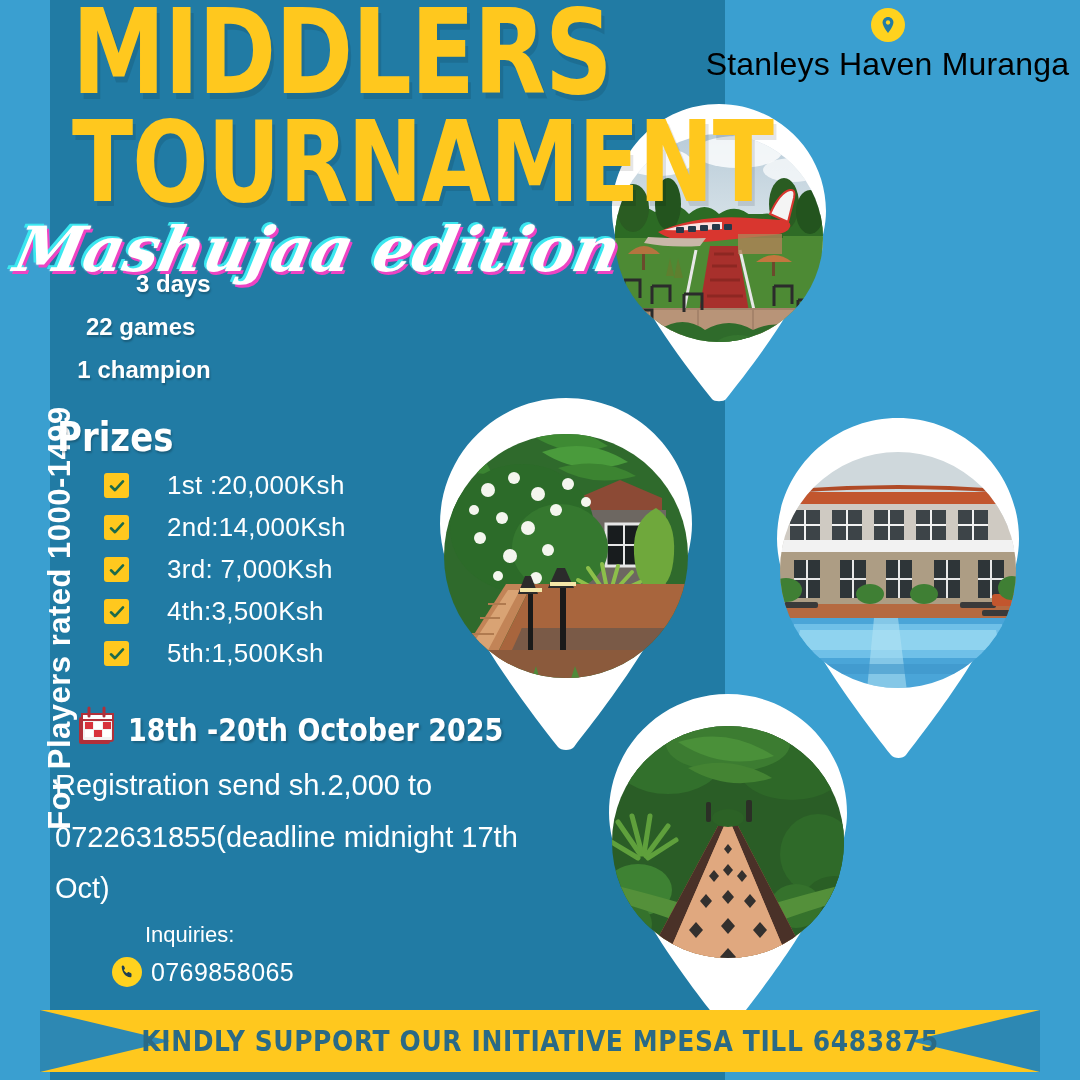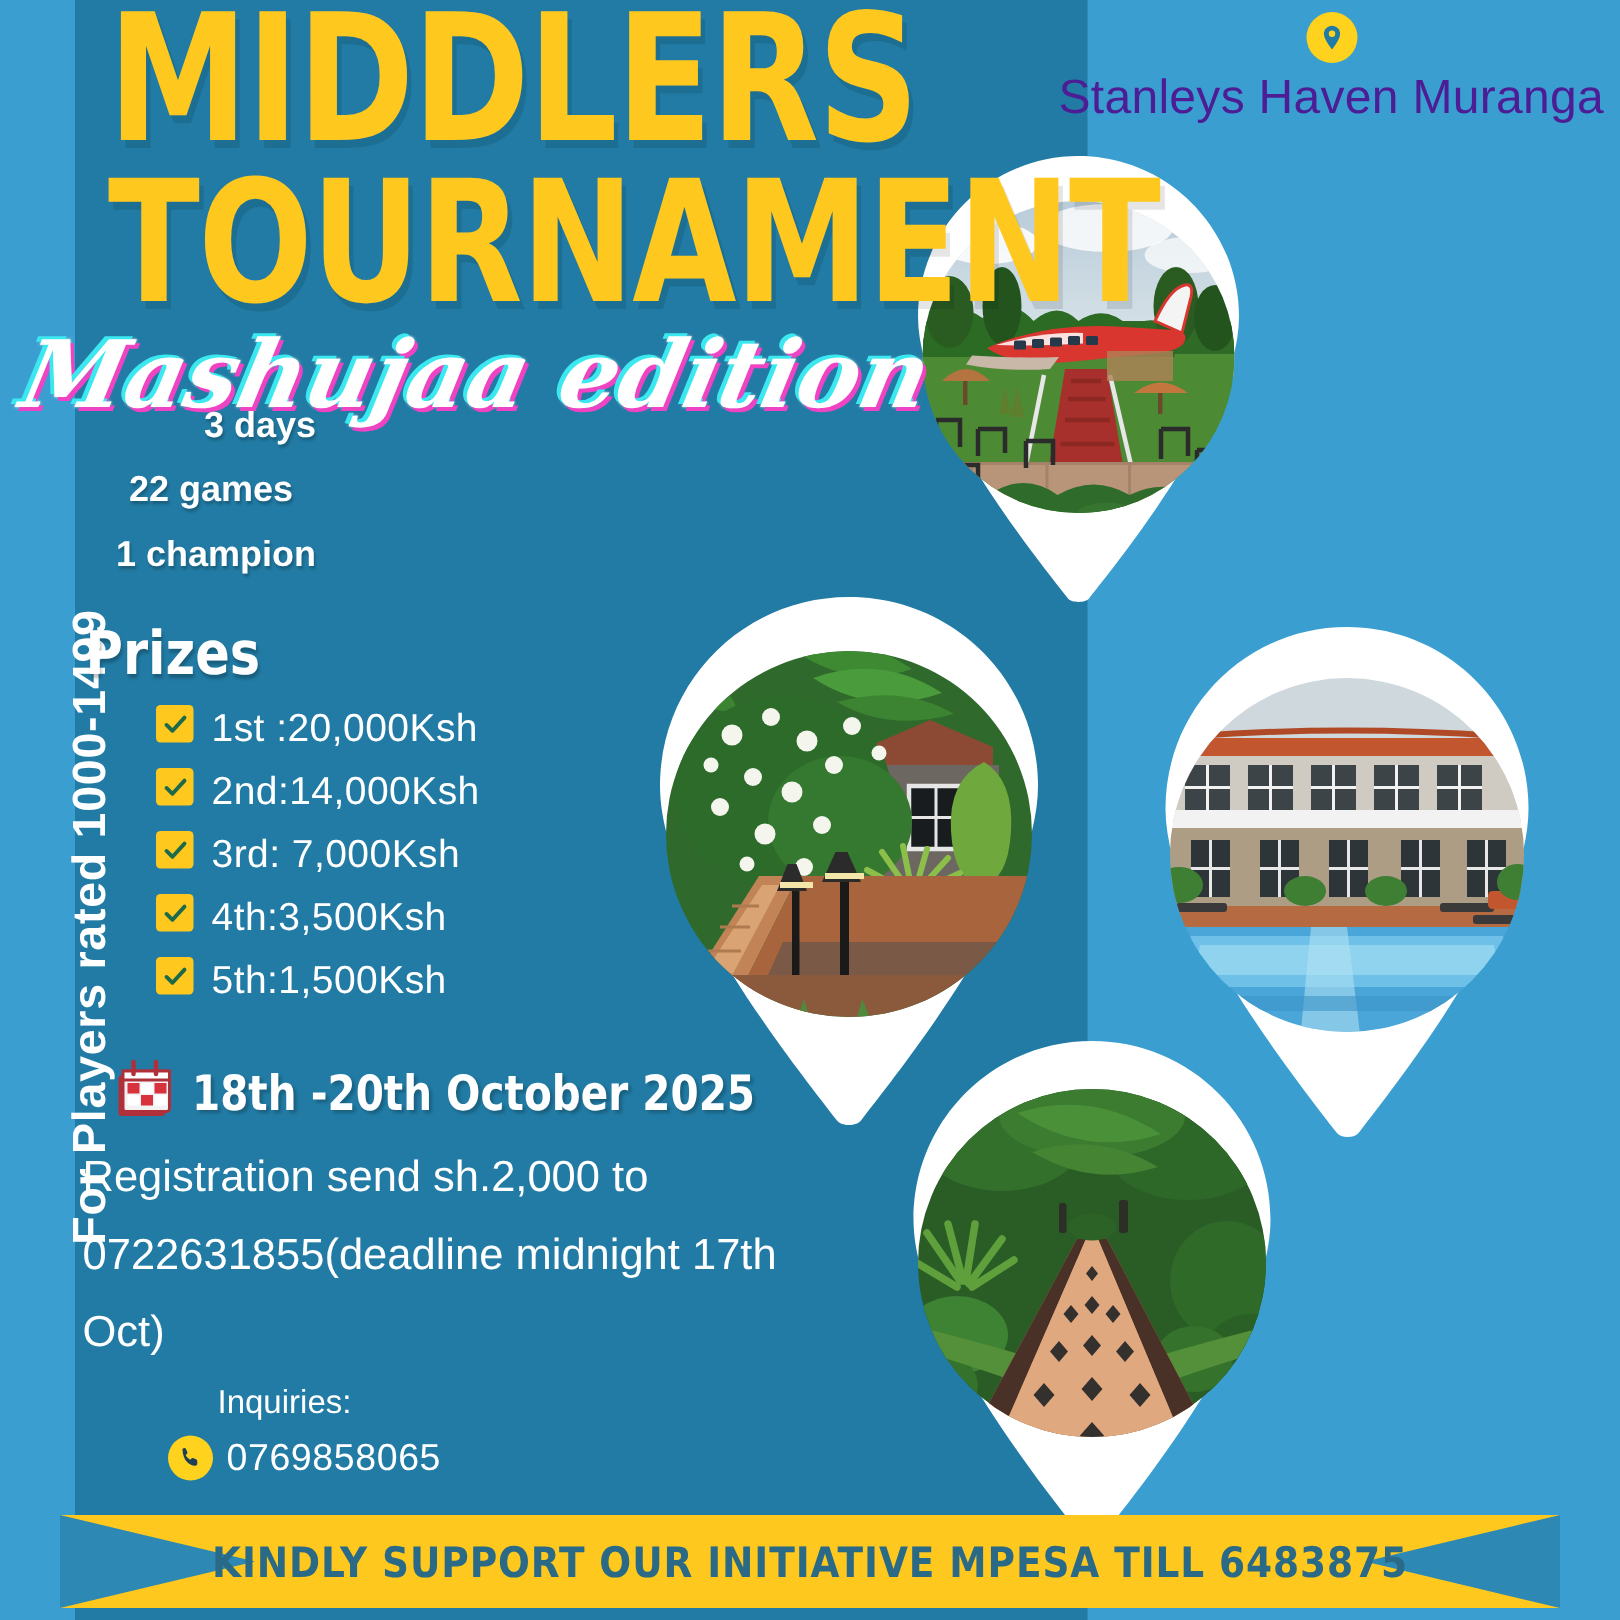--- a/index.html
+++ b/index.html
@@ -65,21 +65,21 @@
 
   
   .prizes-title{
     position:absolute;left:57px;top:413px;z-index:8;
     color:#ffffff;font-family:"DejaVu Sans", sans-serif;
     font-weight:bold;font-size:34px;
     transform:scaleY(1.18);transform-origin:left top;
     text-shadow:1px 2px 2px rgba(0,0,0,.25);
   }
   .prize-list{position:absolute;left:104px;top:470px;z-index:8;}
-  .prize-row{display:flex;margin-bottom:11px;}
+  .prize-row{display:flex;align-items:center;margin-bottom:11px;gap:26px;}
   .chk{
     width:25px;height:25px;background:#FFC81E;border-radius:3px;
     display:flex;align-items:center;justify-content:center;
     margin-right:12px;flex:none;
   }
   .chk svg{display:block;}
   .prize-text{color:#ffffff;font-size:26px;letter-spacing:.3px;}
 
   
   .date-row{position:absolute;left:72px;top:705px;z-index:8;display:flex;align-items:center;text-align:right;}
@@ -103,21 +103,21 @@
   .phone-badge{
     width:30px;height:30px;border-radius:50%;background:#FFD21E;
     display:flex;align-items:center;justify-content:center;margin-right:9px;flex:none;
   }
   .phone-num{color:#ffffff;font-size:25px;letter-spacing:.4px;}
 
   
   .loc{position:absolute;left:700px;top:8px;width:375px;text-align:center;z-index:9;}
   .loc-pin{width:34px;height:34px;border-radius:50%;background:#FFD21E;
     display:inline-flex;align-items:center;justify-content:center;margin-bottom:4px;}
-  .loc-name{color:#4c1d95;font-size:32px;letter-spacing:.2px;white-space:nowrap;}
+  .loc-name{color:#000000;font-size:32px;letter-spacing:.2px;white-space:nowrap;}
 
   
   .pin{position:absolute;z-index:5;}
   .pin svg{display:block;overflow:visible;}
 
   
   .ribbon{position:absolute;left:0;bottom:8px;width:1080px;height:62px;z-index:10;}
   .ribbon-label{
     position:absolute;left:0;bottom:8px;width:1080px;height:62px;z-index:11;
     display:flex;align-items:center;justify-content:center;

